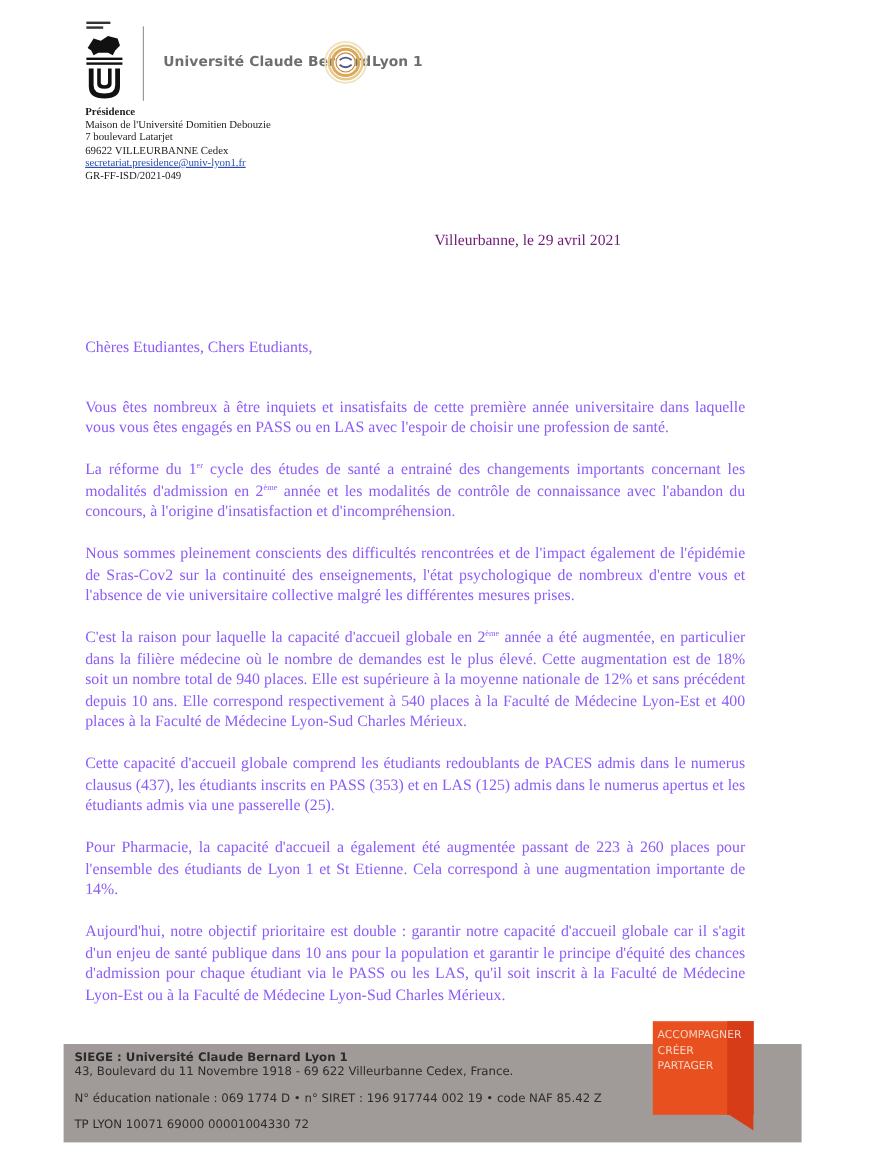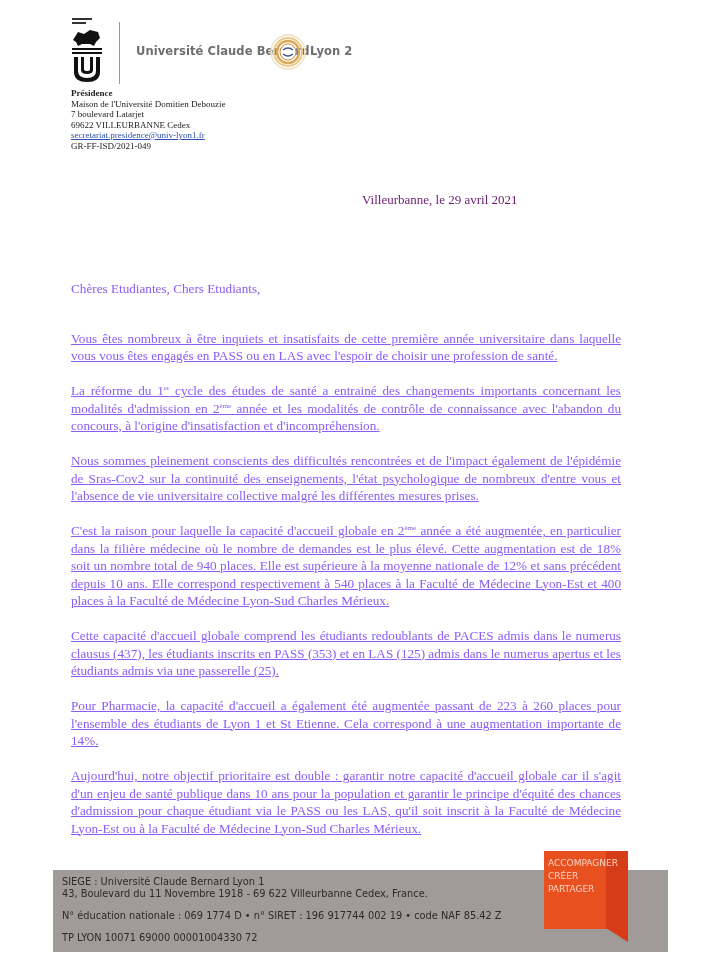--- a/index.html
+++ b/index.html
@@ -16,26 +16,26 @@
 
   .sender { position: absolute; left: 71px; top: 88px; font-size: 9px; line-height: 10.5px; color: #222; }
   .sender .bold { font-weight: bold; }
   .sender .email { color: #2a4fb0; text-decoration: underline; cursor: pointer; }
 
   .date { position: absolute; left: 362px; top: 192px; font-size: 13px; color: #701a75; }
 
   .body-text { position: absolute; left: 71px; top: 280px; width: 550px; font-size: 13.2px; line-height: 17.5px; color: #8b5cf6; }
   .body-text p { margin: 0; text-align: justify; }
   .salutation { margin-bottom: 32px !important; }
-  .para { margin-bottom: 17.5px !important; text-decoration: underline; }
+  .para { margin-bottom: 17.5px !important; }
   sup { font-size: 7px; line-height: 0; vertical-align: 5px; }
 
   .footer-band { position: absolute; left: 53px; top: 870px; width: 615px; height: 82px; background: #a09a99; }
   .footer-text { position: absolute; left: 62px; top: 876px; font-family: "DejaVu Sans", sans-serif; font-size: 9.8px; color: #2b2b2b; line-height: 12px; }
-  .footer-text .siege { font-weight: normal; }
+  .footer-text .siege { font-weight: bold; }
   .footer-text .l2 { margin-top: 0; }
   .footer-text .l3 { margin-top: 10px; }
   .footer-text .l4 { margin-top: 10px; }
 
   .ribbon { position: absolute; left: 544px; top: 851px; width: 84px; height: 78px; background: #e8501f; }
   .ribbon .dark { position: absolute; right: 0; top: 0; width: 22px; height: 100%; background: #d63c17; }
   .ribbon-text { position: absolute; left: 548px; top: 857px; font-family: "DejaVu Sans", sans-serif; font-size: 9px; line-height: 13px; color: #fbd3c4; }
 </style>
 </head>
 <body>
@@ -52,21 +52,21 @@
   </svg>
   <div class="vline"></div>
   <span class="ucbl-name">Université Claude Bernard</span>
   <svg class="ucbl-emblem" viewBox="0 0 36 36">
     <circle cx="18" cy="18" r="17" fill="none" stroke="#f1e2bf" stroke-width="1.5"></circle>
     <circle cx="18" cy="18" r="14" fill="none" stroke="#e8c98a" stroke-width="2"></circle>
     <circle cx="18" cy="18" r="11" fill="none" stroke="#d9a858" stroke-width="2.5"></circle>
     <circle cx="18" cy="18" r="8" fill="#ffffff" stroke="#c98a3a" stroke-width="1"></circle>
     <path d="M13 16 Q18 12 23 16 M13 20 Q18 24 23 20" stroke="#4a5a8a" stroke-width="1.5" fill="none"></path>
   </svg>
-  <span class="ucbl-lyon">Lyon 2</span>
+  <span class="ucbl-lyon">Lyon 1</span>
 </div>
 
 <div class="sender">
   <div class="bold">Présidence</div>
   <div>Maison de l'Université Domitien Debouzie</div>
   <div>7 boulevard Latarjet</div>
   <div>69622 VILLEURBANNE Cedex</div>
   <div class="email">secretariat.presidence@univ-lyon1.fr</div>
   <div>GR-FF-ISD/2021-049</div>
 </div>

